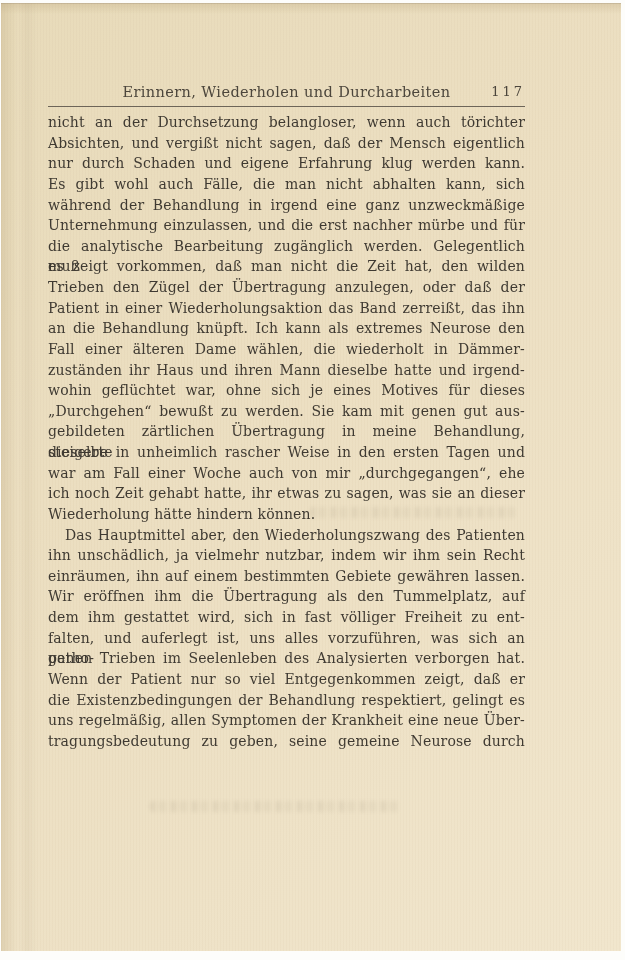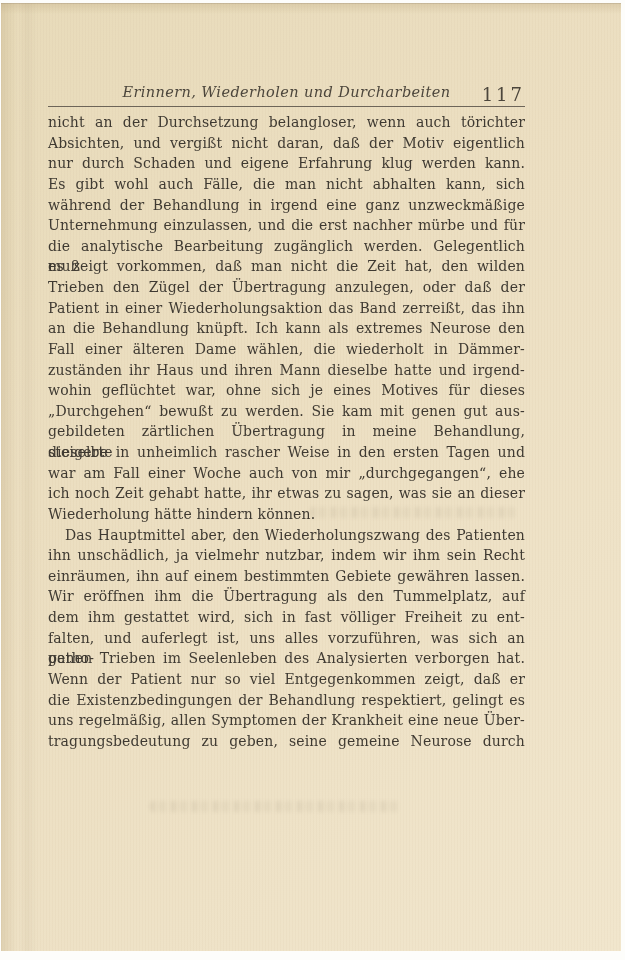--- a/index.html
+++ b/index.html
@@ -20,25 +20,25 @@
       linear-gradient(90deg, rgba(0,0,0,0) 18px, rgba(120,100,70,0.06) 26px, rgba(0,0,0,0) 36px),
       repeating-linear-gradient(90deg, rgba(150,128,88,0.04) 0px, rgba(150,128,88,0.04) 1px, rgba(0,0,0,0) 1px, rgba(0,0,0,0) 3px),
       linear-gradient(135deg, #e8dbba 0%, var(--paper,#ecdfc2) 45%, #f1e6cd 100%);
     border-top:1px solid rgba(150,130,95,0.45);
   }
   .header-row{
     position:absolute; left:48px; top:84px; width:477px; height:18px;
     color:var(--header-ink,#4c463c);
   }
   .header-title{
-    display:block; text-align:center; font-style:italic;
+    display:block; text-align:center; 
     font-size:14.5px; letter-spacing:0.4px; white-space:nowrap;
   }
   .page-number{
-    position:absolute; right:0; top:0; font-size:18px; letter-spacing:3px;
+    position:absolute; right:0; top:0; font-size:13px; letter-spacing:3px;
   }
   .header-rule{
     position:absolute; left:48px; top:106px; width:477px; height:1px;
     background:var(--rule,#575047); opacity:0.85;
   }
   .body-text{
     position:absolute; left:48px; top:112px; width:477px;
     color:var(--ink,#3f3a32); font-size:14px;
   }
   .line{
@@ -64,21 +64,21 @@
 
   <div class="header-row">
     <span class="header-title">Erinnern, Wiederholen und Durcharbeiten</span>
     <span class="page-number">117</span>
   </div>
   <div class="header-rule"></div>
 
   <div class="body-text">
     <div>
       <div class="line">nicht an der Durchsetzung belangloser, wenn auch törichter</div>
-      <div class="line">Absichten, und vergißt nicht daran, daß der Motiv eigentlich</div>
+      <div class="line">Absichten, und vergißt nicht sagen, daß der Mensch eigentlich</div>
       <div class="line">nur durch Schaden und eigene Erfahrung klug werden kann.</div>
       <div class="line">Es gibt wohl auch Fälle, die man nicht abhalten kann, sich</div>
       <div class="line">während der Behandlung in irgend eine ganz unzweckmäßige</div>
       <div class="line">Unternehmung einzulassen, und die erst nachher mürbe und für</div>
       <div class="line">die analytische Bearbeitung zugänglich werden. Gelegentlich muß</div>
       <div class="line">es zeigt vorkommen, daß man nicht die Zeit hat, den wilden</div>
       <div class="line">Trieben den Zügel der Übertragung anzulegen, oder daß der</div>
       <div class="line">Patient in einer Wiederholungsaktion das Band zerreißt, das ihn</div>
       <div class="line">an die Behandlung knüpft. Ich kann als extremes Neurose den</div>
       <div class="line">Fall einer älteren Dame wählen, die wiederholt in Dämmer-</div>

